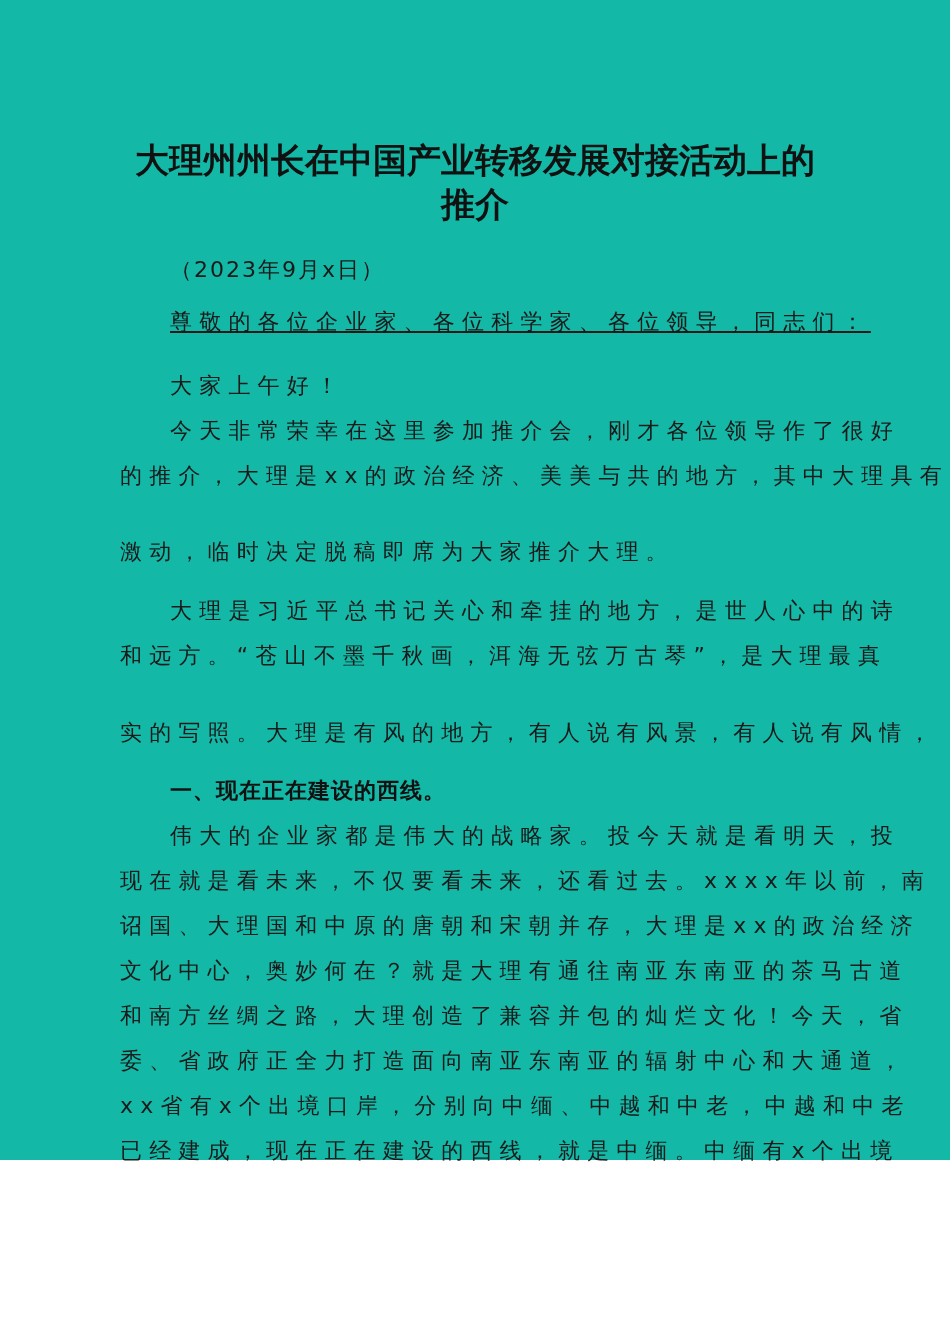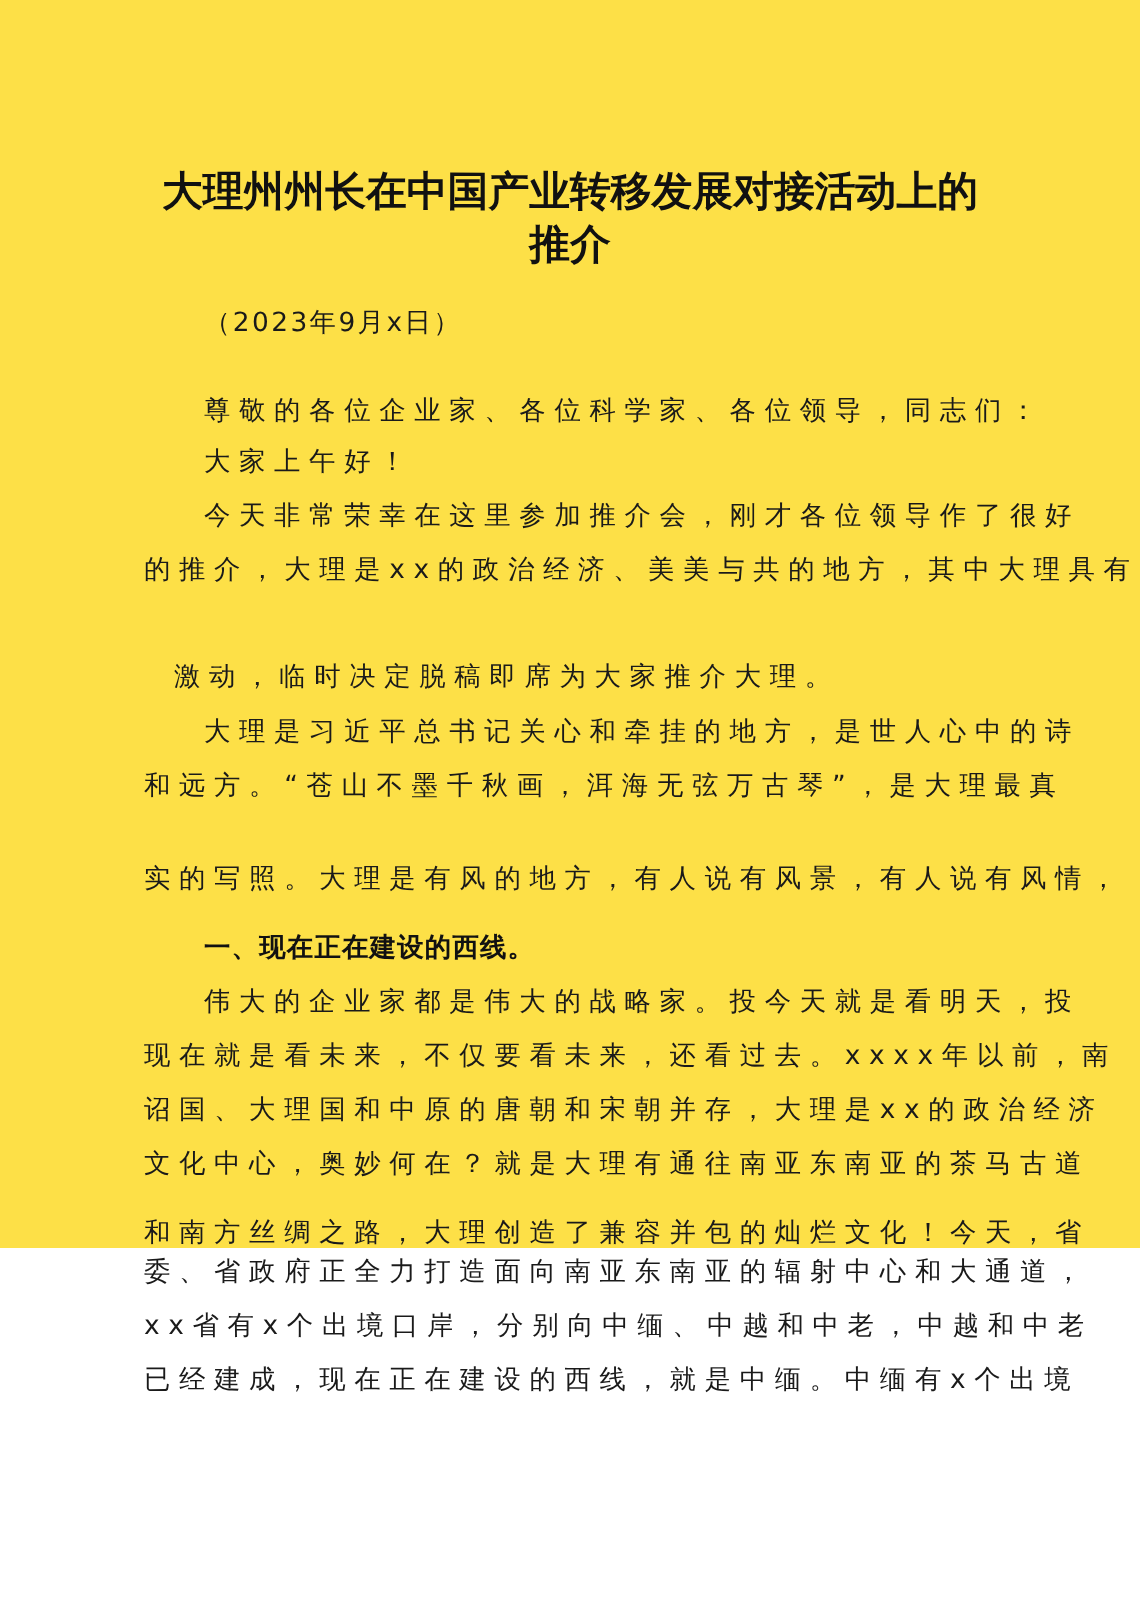--- a/index.html
+++ b/index.html
@@ -1,17 +1,17 @@
 <!DOCTYPE html>
 <html><head>
   <meta charset="utf-8">
   <style>
     html, body { margin: 0; padding: 0; background: #ffffff; }
     body { width: 950px; height: 1344px; position: relative; overflow: hidden; }
-    .page { position: absolute; left: 0; top: 0; width: 950px; height: 1040px; background: #fde047; }
+    .page { position: absolute; left: 0; top: 0; width: 950px; height: 1160px; background: #14b8a6; }
     .title {
       position: absolute; left: 100px; width: 750px; text-align: center;
       font-family: "DejaVu Serif", "Liberation Serif", serif;
       font-weight: bold; font-size: 34px; color: #111; line-height: 44px;
       letter-spacing: 0px;
     }
     .title.l1 { top: 138px; }
     .title.l2 { top: 182px; }
     .line {
       position: absolute; left: 120px; width: 720px; white-space: nowrap;
@@ -22,34 +22,34 @@
     .heading { font-weight: bold; letter-spacing: 1px; font-size: 22px; color: #111; }
   </style>
 </head>
 <body>
 
 <div class="page">
   <div class="title l1">大理州州长在中国产业转移发展对接活动上的</div>
   <div class="title l2">推介</div>
 
   <div class="line indent" style="top:255px; letter-spacing:2px;">（2023年9月x日）</div>
-  <div class="line indent" style="top:328px;">尊敬的各位企业家、各位科学家、各位领导，同志们：</div>
+  <div class="line indent" style="top:307px;text-decoration:underline;">尊敬的各位企业家、各位科学家、各位领导，同志们：</div>
   <div class="line indent" style="top:371px;">大家上午好！</div>
 
   <div class="line indent" style="top:416px;">今天非常荣幸在这里参加推介会，刚才各位领导作了很好</div>
   <div class="line" style="top:461px;">的推介，大理是xx的政治经济、美美与共的地方，其中大理具有</div>
-  <div class="line" style="top:550px;margin-left:25px;">激动，临时决定脱稿即席为大家推介大理。</div>
+  <div class="line" style="top:537px;">激动，临时决定脱稿即席为大家推介大理。</div>
 
   <div class="line indent" style="top:596px;">大理是习近平总书记关心和牵挂的地方，是世人心中的诗</div>
   <div class="line" style="top:641px;">和远方。“苍山不墨千秋画，洱海无弦万古琴”，是大理最真</div>
   <div class="line" style="top:718px;text-align:center;">实的写照。大理是有风的地方，有人说有风景，有人说有风情，</div>
 
   <div class="line indent heading" style="top:776px;">一、现在正在建设的西线。</div>
 
   <div class="line indent" style="top:821px;">伟大的企业家都是伟大的战略家。投今天就是看明天，投</div>
   <div class="line" style="top:866px;">现在就是看未来，不仅要看未来，还看过去。xxxx年以前，南</div>
   <div class="line" style="top:911px;">诏国、大理国和中原的唐朝和宋朝并存，大理是xx的政治经济</div>
   <div class="line" style="top:956px;">文化中心，奥妙何在？就是大理有通往南亚东南亚的茶马古道</div>
-  <div class="line" style="top:1001px;margin-top:12px;">和南方丝绸之路，大理创造了兼容并包的灿烂文化！今天，省</div>
+  <div class="line" style="top:1001px;">和南方丝绸之路，大理创造了兼容并包的灿烂文化！今天，省</div>
   <div class="line" style="top:1046px;">委、省政府正全力打造面向南亚东南亚的辐射中心和大通道，</div>
   <div class="line" style="top:1091px;">xx省有x个出境口岸，分别向中缅、中越和中老，中越和中老</div>
   <div class="line" style="top:1136px;">已经建成，现在正在建设的西线，就是中缅。中缅有x个出境</div>
 </div>
 
 </body></html>

